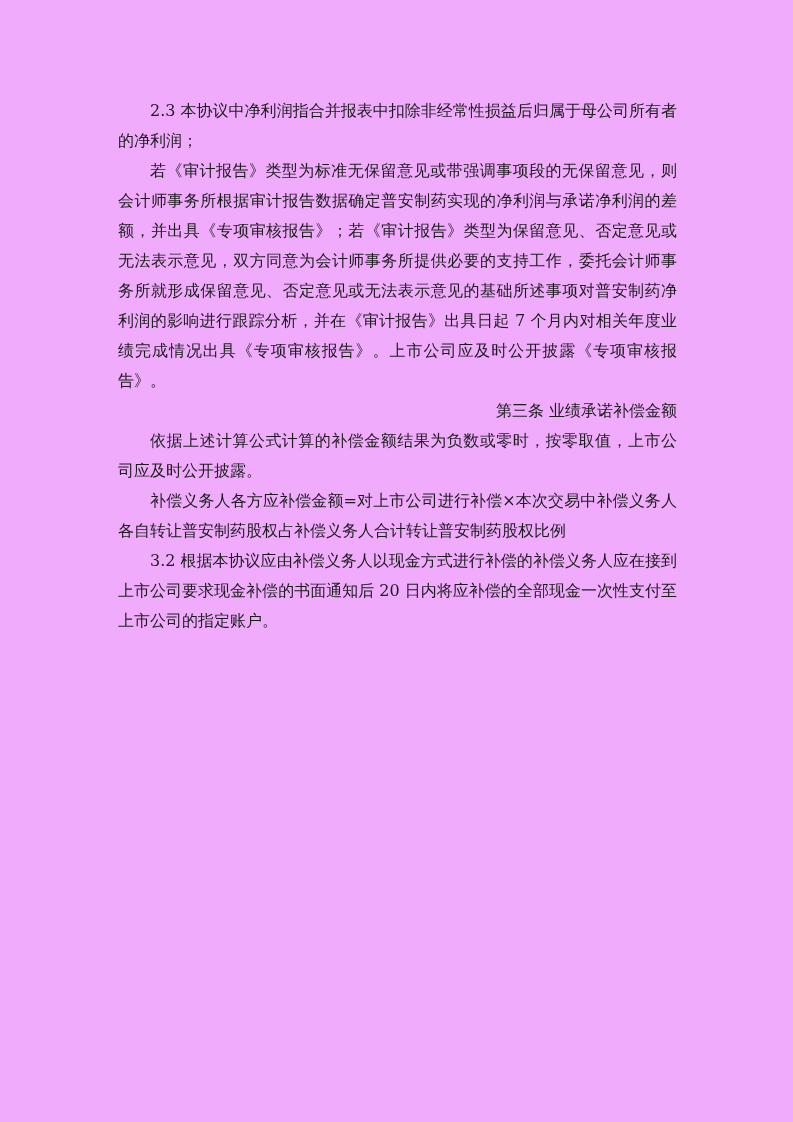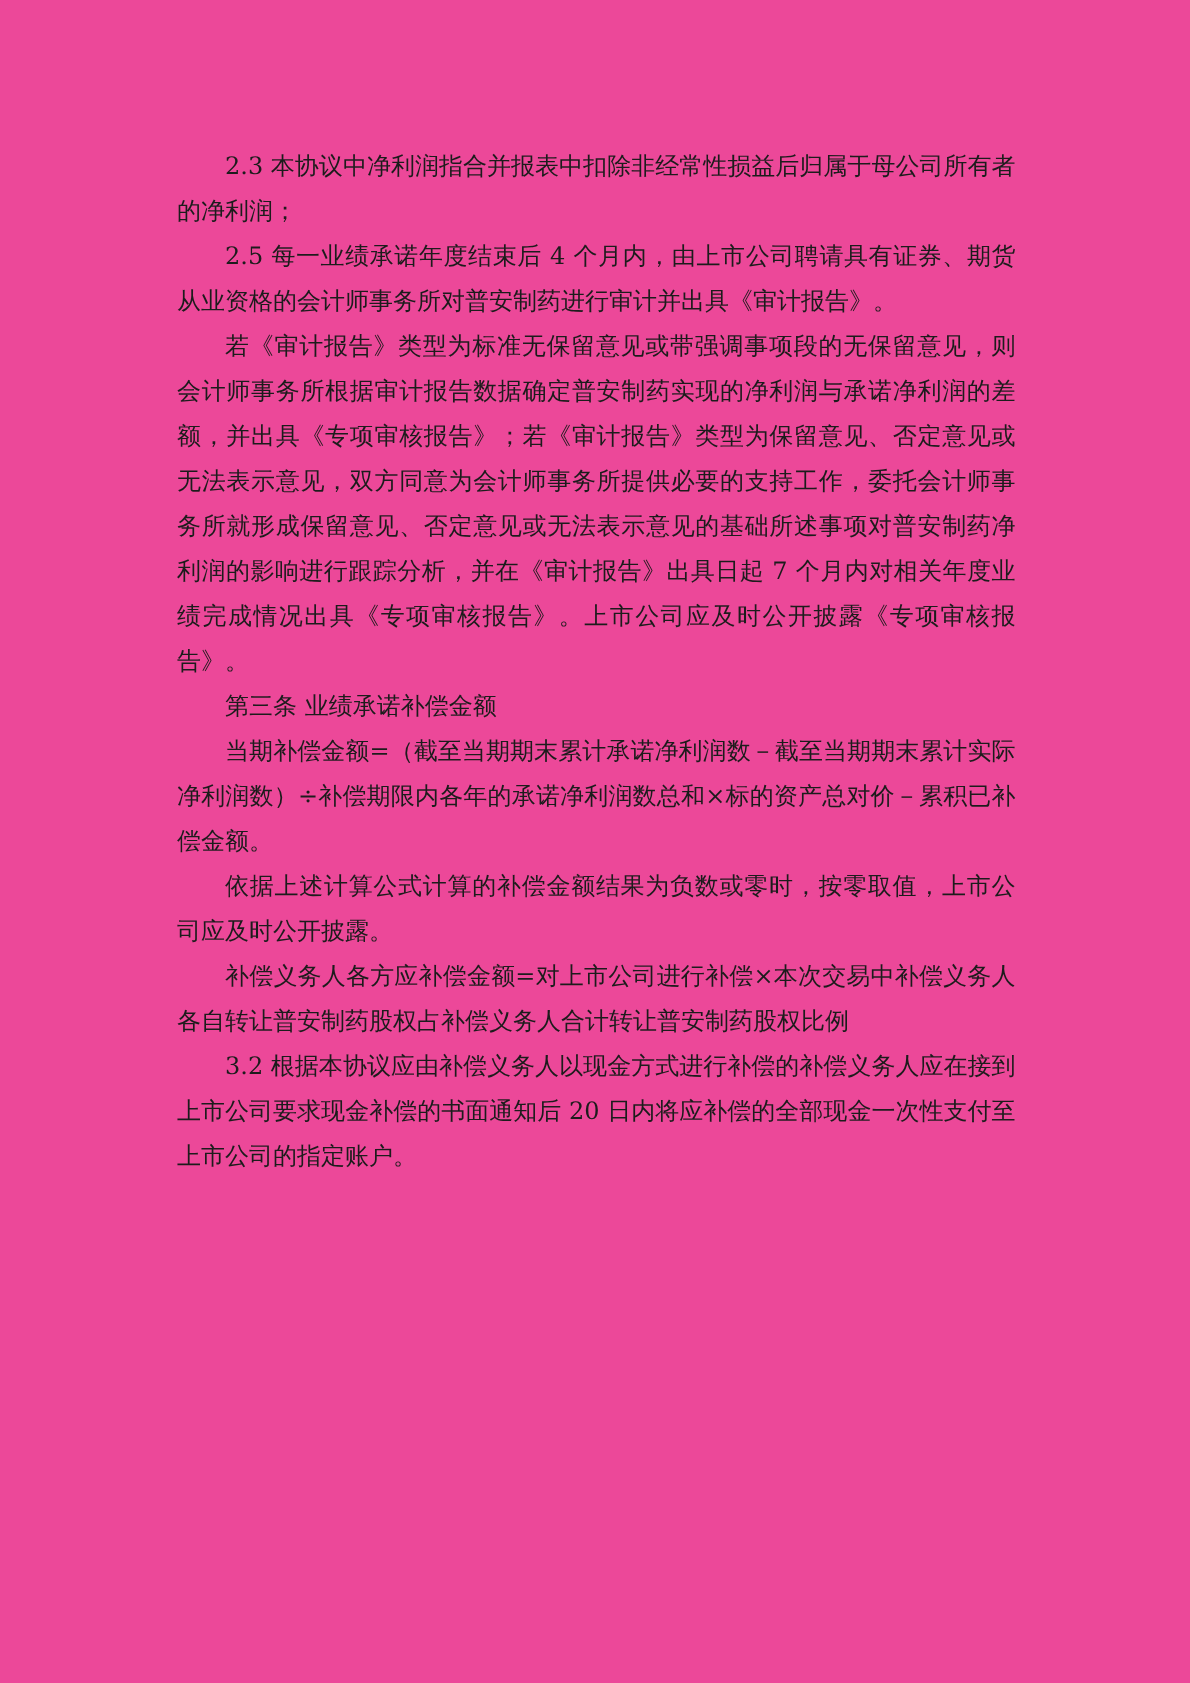--- a/index.html
+++ b/index.html
@@ -10,42 +10,40 @@
   body {
     width: 793px;
     height: 1122px;
     overflow: hidden;
     font-family: "DejaVu Serif", "Liberation Serif", serif;
   }
   .page {
     box-sizing: border-box;
     width: 793px;
     height: 1122px;
-    background: #ec4899;
+    background: #f0abfc;
     padding: 96px 116px 40px 118px;
   }
   .para {
     margin: 0;
     font-size: 16px;
     line-height: 30px;
     color: #1c1c1c;
     text-align: justify;
     text-indent: 2em;
     word-break: break-all;
     font-weight: 400;
   }
   .para.heading {
-    text-align: left;
+    text-align: right;
   }
 </style>
 </head>
 <body>
 
 <div class="page">
   <p class="para">2.3 本协议中净利润指合并报表中扣除非经常性损益后归属于母公司所有者的净利润；</p>
-  <p class="para">2.5 每一业绩承诺年度结束后 4 个月内，由上市公司聘请具有证券、期货从业资格的会计师事务所对普安制药进行审计并出具《审计报告》。</p>
   <p class="para">若《审计报告》类型为标准无保留意见或带强调事项段的无保留意见，则会计师事务所根据审计报告数据确定普安制药实现的净利润与承诺净利润的差额，并出具《专项审核报告》；若《审计报告》类型为保留意见、否定意见或无法表示意见，双方同意为会计师事务所提供必要的支持工作，委托会计师事务所就形成保留意见、否定意见或无法表示意见的基础所述事项对普安制药净利润的影响进行跟踪分析，并在《审计报告》出具日起 7 个月内对相关年度业绩完成情况出具《专项审核报告》。上市公司应及时公开披露《专项审核报告》。</p>
   <p class="para heading">第三条 业绩承诺补偿金额</p>
-  <p class="para">当期补偿金额=（截至当期期末累计承诺净利润数－截至当期期末累计实际净利润数）÷补偿期限内各年的承诺净利润数总和×标的资产总对价－累积已补偿金额。</p>
   <p class="para">依据上述计算公式计算的补偿金额结果为负数或零时，按零取值，上市公司应及时公开披露。</p>
   <p class="para">补偿义务人各方应补偿金额=对上市公司进行补偿×本次交易中补偿义务人各自转让普安制药股权占补偿义务人合计转让普安制药股权比例</p>
   <p class="para">3.2 根据本协议应由补偿义务人以现金方式进行补偿的补偿义务人应在接到上市公司要求现金补偿的书面通知后 20 日内将应补偿的全部现金一次性支付至上市公司的指定账户。</p>
 </div>
 
 </body></html>

